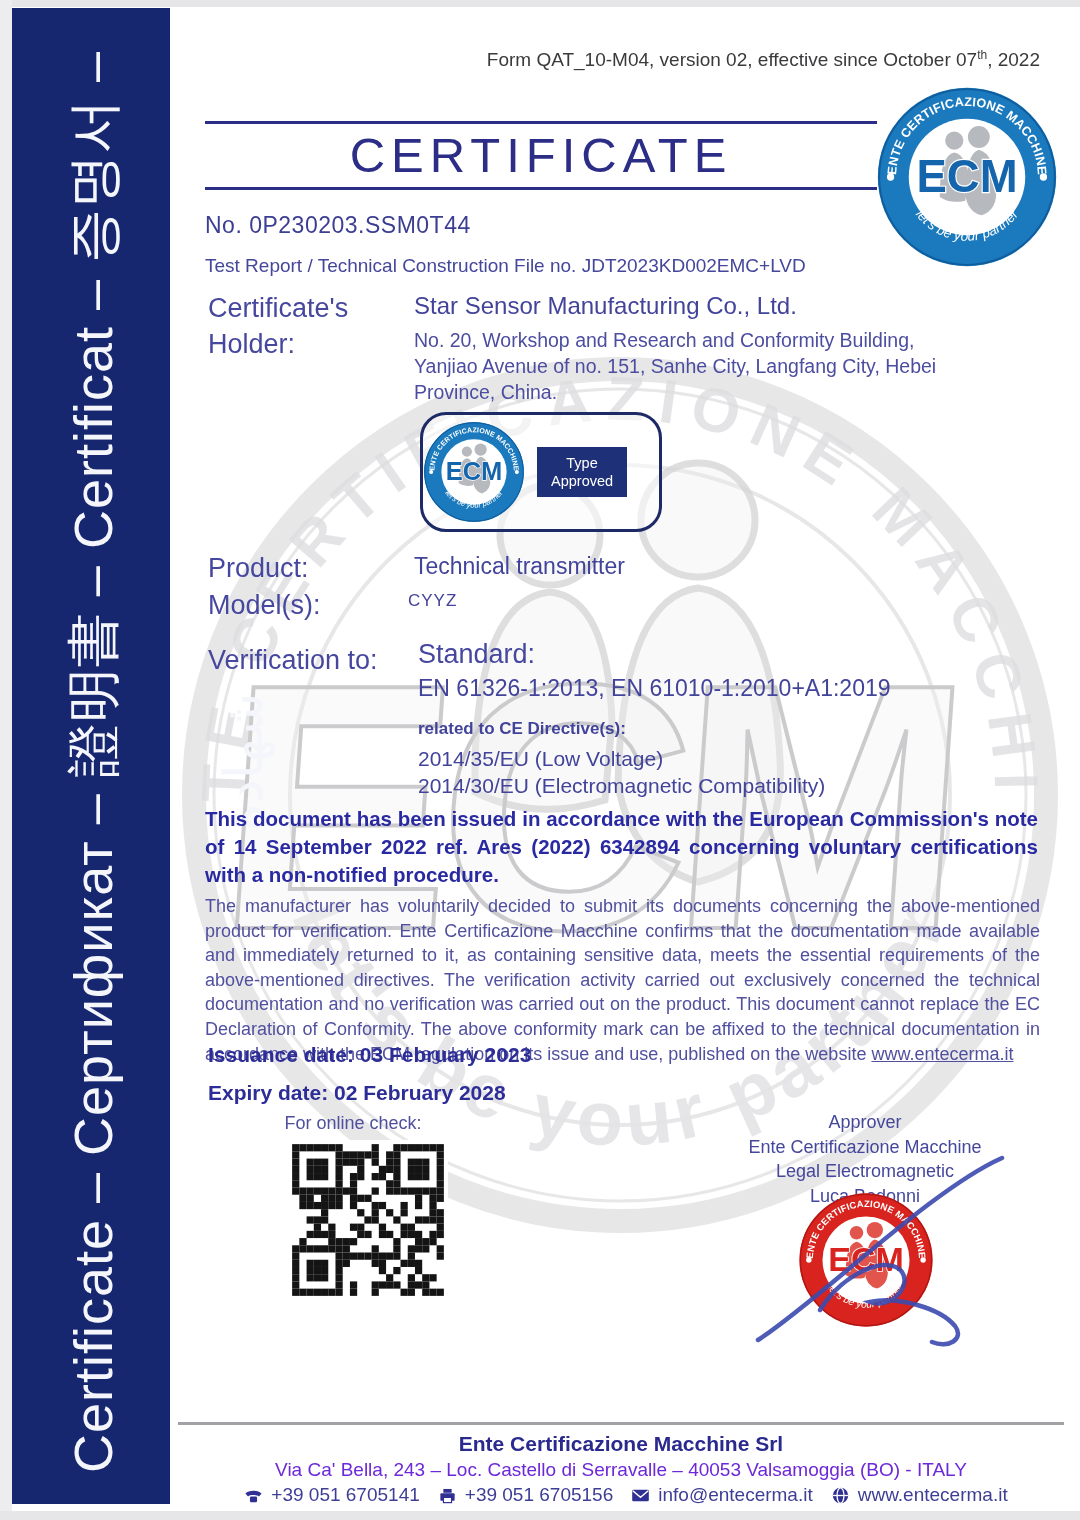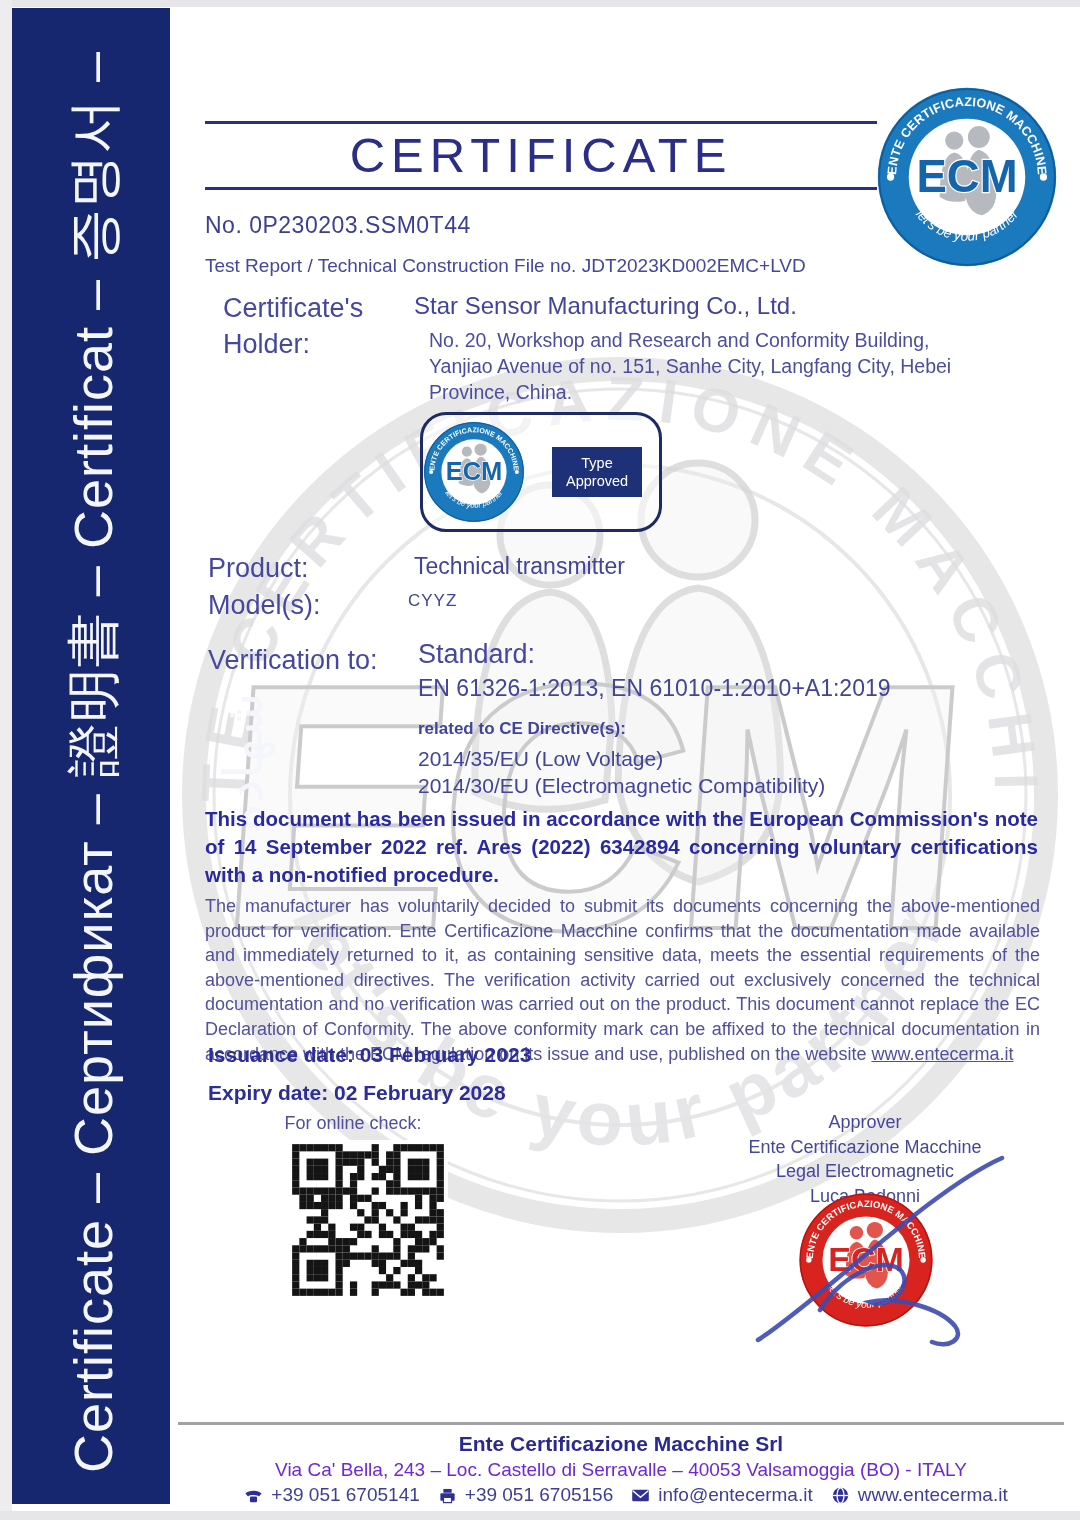--- a/index.html
+++ b/index.html
@@ -1,19 +1,19 @@
 <!DOCTYPE html>
 <html><head>
 <meta charset="utf-8">
 <style>
   * { box-sizing: border-box; }
   body { margin:0; background:#e8e8e8; font-family:"Liberation Sans", sans-serif; }
   .page { position:relative; width:1080px; height:1520px; margin:0 auto; background:#ffffff; overflow:hidden; }
   .abs { position:absolute; }
-  .preline { white-space:pre-line;margin-left:15px; }
+  .preline { white-space:pre-line; }
 
   
   .strip-top { left:0; top:0; width:1080px; height:7px; background:#e6e6e8; }
   .strip-left { left:0; top:0; width:12px; height:1520px; background:#ededef; }
   .strip-bottom { left:0; top:1511px; width:1080px; height:9px; background:#e6e6e8; }
 
   
   .sidebar { left:12px; top:8px; width:158px; height:1496px; background:#16266f; }
   .sidebar-text {
     position:absolute; left:6px; top:1490px; width:1472px; height:150px;
@@ -138,20 +138,23 @@
       <circle cx="548" cy="190" r="57"></circle>
       <path d="M468 455 Q472 268 548 258 Q622 268 630 430 Q636 530 548 552 Q482 532 468 455 Z"></path>
     </g>
     <text x="470" y="598" text-anchor="middle" font-size="350" font-weight="bold" letter-spacing="-16" fill="#f1f1f2" fill-opacity=".35" stroke="#cbcbcd" stroke-width="4" transform="skewX(-4)">ECM</text>
   </svg>
 
   <div class="abs sidebar">
     <div class="sidebar-text">Certificate – Сертификат – 證明書 – Certificat – 증명서 – شهادة</div>
   </div>
 
+  <div class="abs formline">
+    <span>Form QAT_10-M04, version 02, effective since October 07</span><sup>th</sup><span>, 2022</span>
+  </div>
 
   <div class="abs rule rule-top"></div>
   <div class="abs page-title">CERTIFICATE</div>
   <div class="abs rule rule-bottom"></div>
 
   <svg class="abs badge-large" viewBox="0 0 200 200">
     <use href="#ecm-badge"></use>
   </svg>
 
   <div class="abs cert-no">No. 0P230203.SSM0T44</div>

